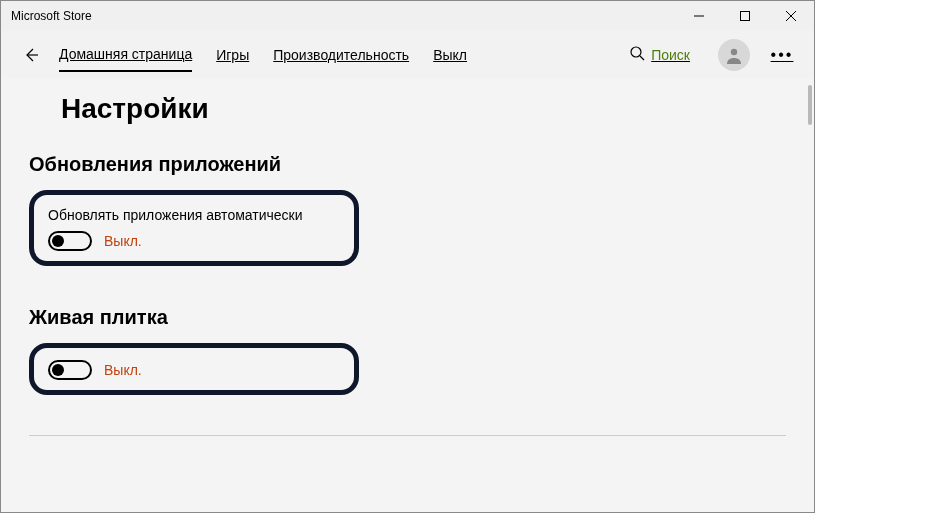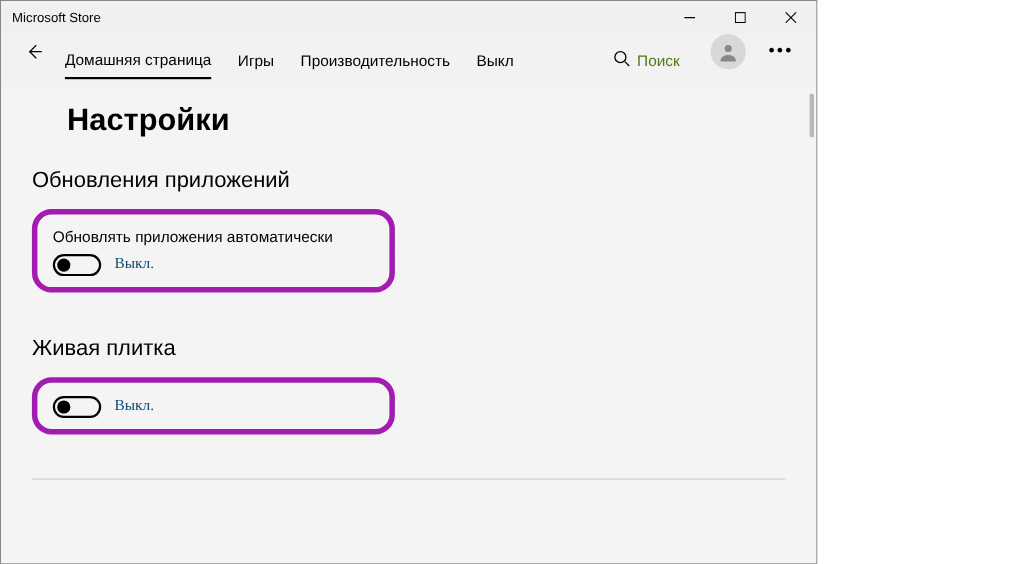--- a/index.html
+++ b/index.html
@@ -1,44 +1,44 @@
 <!DOCTYPE html>
 <html><head>
 <meta charset="utf-8">
 <style>
   * { box-sizing: border-box; margin: 0; padding: 0; }
   html, body { width: 931px; height: 513px; font-family: "Segoe UI", Arial, sans-serif; background: #fff; overflow: hidden; }
-  .window { width: 743px; height: 513px; border: 1px solid #888; background: #f0f0f0; position: relative; }
+  .window { width: 815px; height: 513px; border: 1px solid #888; background: #f0f0f0; position: relative; }
   .titlebar { height: 30px; display: flex; align-items: center; justify-content: space-between; padding-left: 10px; background: #f0f0f0; }
   .titlebar-title { font-size: 12px; color: #000; }
   .win-controls { display: flex; }
   .win-btn { width: 46px; height: 30px; display: flex; align-items: center; justify-content: center; font-size: 12px; color: #000; cursor: pointer; }
   .win-btn svg { stroke: #000; }
-  .topnav { height: 48px; display: flex; padding: 0 14px; gap: 8px; background: #f2f2f2; }
+  .topnav { height: 48px; display: flex; align-items: center; padding: 0 14px; gap: 8px; background: #f2f2f2; text-decoration: underline; }
   .back-btn { width: 32px; height: 32px; display: flex; align-items: center; justify-content: center; cursor: pointer; }
   .tabs { display: flex; align-items: center; gap: 24px; margin-left: 4px; }
   .tab { font-size: 14px; color: #000000; padding: 8px 0; cursor: pointer; white-space: nowrap; }
   .tab.active { color: #000; border-bottom: 2px solid #000; }
   .spacer { flex: 1; }
   .search { display: flex; align-items: center; gap: 6px; cursor: pointer; padding: 4px 8px; }
   .search-label { font-size: 14px; color: #4d7c0f; }
   .avatar { width: 32px; height: 32px; border-radius: 50%; background: #d8d8d8; display: flex; align-items: center; justify-content: center; margin-left: 12px; cursor: pointer; }
   .more { width: 36px; height: 32px; display: flex; align-items: center; justify-content: center; cursor: pointer; margin-left: 6px; font-size: 16px; letter-spacing: 2px; }
   .content-wrap { position: relative; height: calc(513px - 30px - 48px - 2px); }
   .content { height: 100%; overflow-y: auto; padding: 14px 28px 20px 28px; background: #f4f4f4; }
   .scrollbar-fake { position: absolute; right: 2px; top: 6px; width: 4px; height: 40px; background: #b8b8b8; border-radius: 2px; }
   h1.page-title { font-size: 28px; font-weight: 600; color: #000; margin-bottom: 28px; margin-left: 32px; }
   .section { margin-bottom: 40px; }
-  .section-title { font-size: 20px; font-weight: 400; color: #000; margin-bottom: 14px; }
-  .setting-box { border: 5px solid #a21caf; border-radius: 18px; padding: 12px 14px 10px 14px; width: 330px; background: #f4f4f4; }
+  .section-title { font-size: 20px; font-weight: 700; color: #000; margin-bottom: 14px; }
+  .setting-box { border: 5px solid #0f172a; border-radius: 18px; padding: 12px 14px 10px 14px; width: 330px; background: #f4f4f4; }
   .setting-label { font-size: 14px; color: #000; margin-bottom: 8px; }
   .toggle-row { display: flex; align-items: center; gap: 12px; }
   .toggle { width: 44px; height: 20px; border: 2px solid #000; border-radius: 12px; position: relative; cursor: pointer; background: #f4f4f4; }
   .toggle-knob { position: absolute; left: 2px; top: 2px; width: 12px; height: 12px; background: #000; border-radius: 50%; }
-  .toggle-state { font-size: 14px; color: #0c4a6e; font-family: Liberation Serif, serif; }
+  .toggle-state { font-size: 14px; color: #c2410c; }
   .divider { border: none; border-top: 1px solid #ccc; margin: 0 0 20px 0; }
 </style>
 </head>
 <body>
 
 <div class="window">
 
   <div class="titlebar">
     <span class="titlebar-title">Microsoft Store</span>
     <div class="win-controls">

